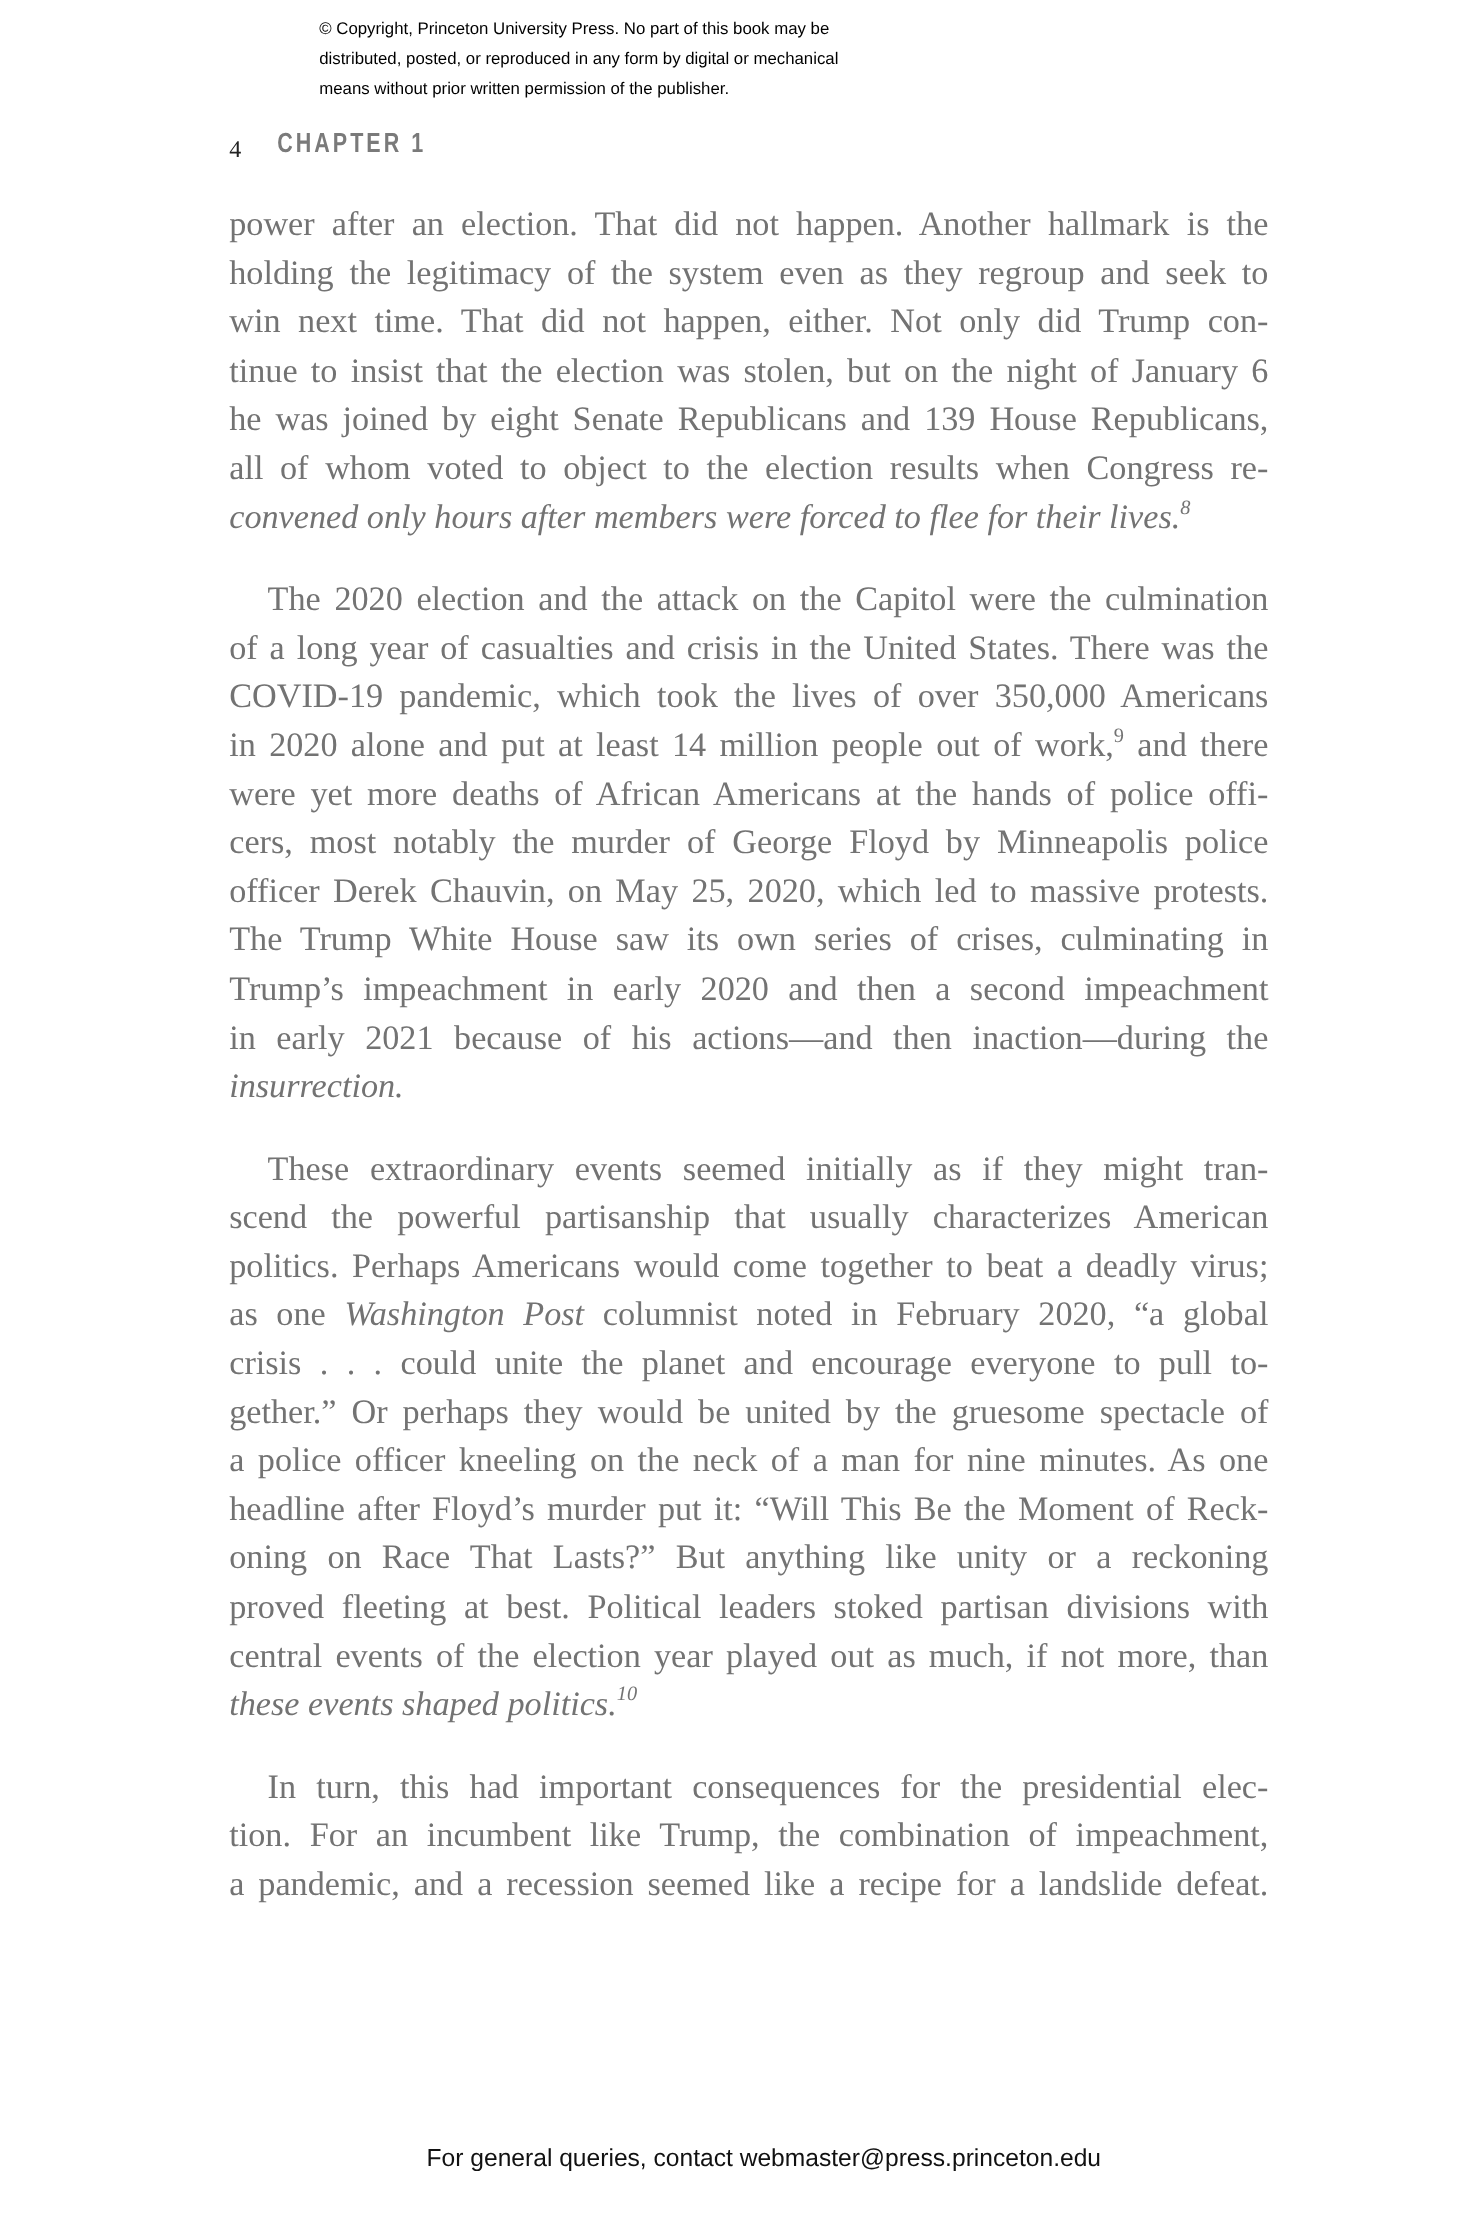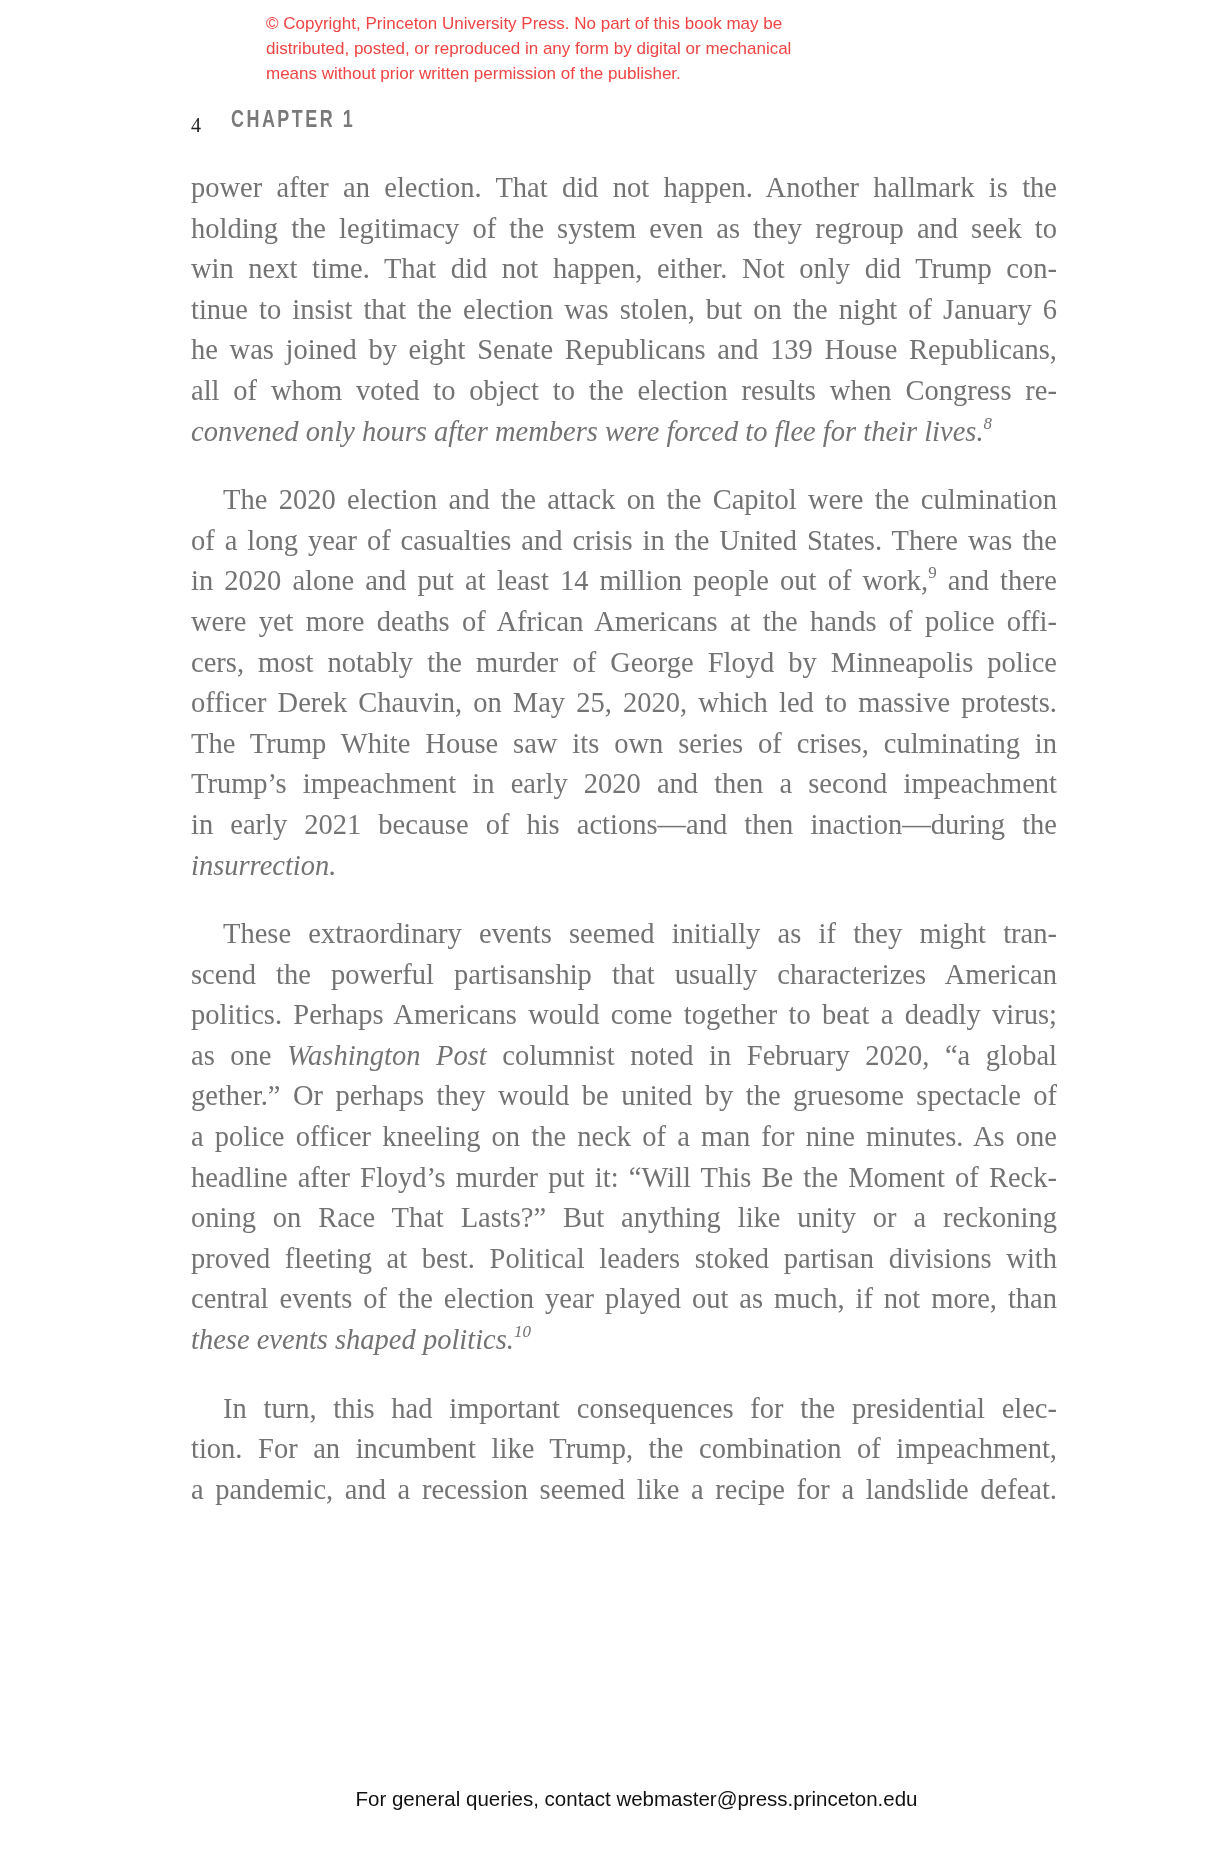--- a/index.html
+++ b/index.html
@@ -1,20 +1,20 @@
 <!DOCTYPE html>
 <html><head>
 <meta charset="utf-8">
 <style>
   html, body { margin: 0; padding: 0; background: #ffffff; }
   body { width: 1225px; height: 1850px; position: relative; overflow: hidden; }
   .copyright {
     position: absolute; left: 266px; top: 11px; width: 700px;
-    font-family: "Liberation Sans", sans-serif; font-size: 17px; line-height: 25px;
-    color: #ef4444;
+    font-family: "Liberation Sans", sans-serif; font-size: 14px; line-height: 25px;
+    color: #000000;
   }
   .copyright div { white-space: nowrap; }
   .running-head { position: absolute; left: 191px; top: 106px; height: 32px; }
   .folio {
     position: absolute; left: 0; top: 8px;
     font-family: "Liberation Serif", serif; font-size: 20px; color: #222;
   }
   .chapter-label {
     position: absolute; left: 40px; top: 0px;
     font-family: "Liberation Sans", sans-serif; font-weight: bold; font-size: 23px;
@@ -56,32 +56,34 @@
 <div class="body-text" id="body-text">
     <span class="line">power after an election. That did not happen. Another hallmark is the</span>
     <span class="line">holding the legitimacy of the system even as they regroup and seek to</span>
     <span class="line">win next time. That did not happen, either. Not only did Trump con-</span>
     <span class="line">tinue to insist that the election was stolen, but on the night of January 6</span>
     <span class="line">he was joined by eight Senate Republicans and 139 House Republicans,</span>
     <span class="line">all of whom voted to object to the election results when Congress re-</span>
     <span class="line last">convened only hours after members were forced to flee for their lives.<sup>8</sup></span>
     <span class="line indent">The 2020 election and the attack on the Capitol were the culmination</span>
     <span class="line">of a long year of casualties and crisis in the United States. There was the</span>
+    <span class="line">COVID-19 pandemic, which took the lives of over 350,000 Americans</span>
     <span class="line">in 2020 alone and put at least 14 million people out of work,<sup>9</sup> and there</span>
     <span class="line">were yet more deaths of African Americans at the hands of police offi-</span>
     <span class="line">cers, most notably the murder of George Floyd by Minneapolis police</span>
     <span class="line">officer Derek Chauvin, on May 25, 2020, which led to massive protests.</span>
     <span class="line">The Trump White House saw its own series of crises, culminating in</span>
     <span class="line">Trump’s impeachment in early 2020 and then a second impeachment</span>
     <span class="line">in early 2021 because of his actions—and then inaction—during the</span>
     <span class="line last">insurrection.</span>
     <span class="line indent">These extraordinary events seemed initially as if they might tran-</span>
     <span class="line">scend the powerful partisanship that usually characterizes American</span>
     <span class="line">politics. Perhaps Americans would come together to beat a deadly virus;</span>
     <span class="line">as one <i>Washington Post</i> columnist noted in February 2020, “a global</span>
+    <span class="line">crisis . . . could unite the planet and encourage everyone to pull to-</span>
     <span class="line">gether.” Or perhaps they would be united by the gruesome spectacle of</span>
     <span class="line">a police officer kneeling on the neck of a man for nine minutes. As one</span>
     <span class="line">headline after Floyd’s murder put it: “Will This Be the Moment of Reck-</span>
     <span class="line">oning on Race That Lasts?” But anything like unity or a reckoning</span>
     <span class="line">proved fleeting at best. Political leaders stoked partisan divisions with</span>
     <span class="line">central events of the election year played out as much, if not more, than</span>
     <span class="line last">these events shaped politics.<sup>10</sup></span>
     <span class="line indent">In turn, this had important consequences for the presidential elec-</span>
     <span class="line">tion. For an incumbent like Trump, the combination of impeachment,</span>
     <span class="line">a pandemic, and a recession seemed like a recipe for a landslide defeat.</span>

